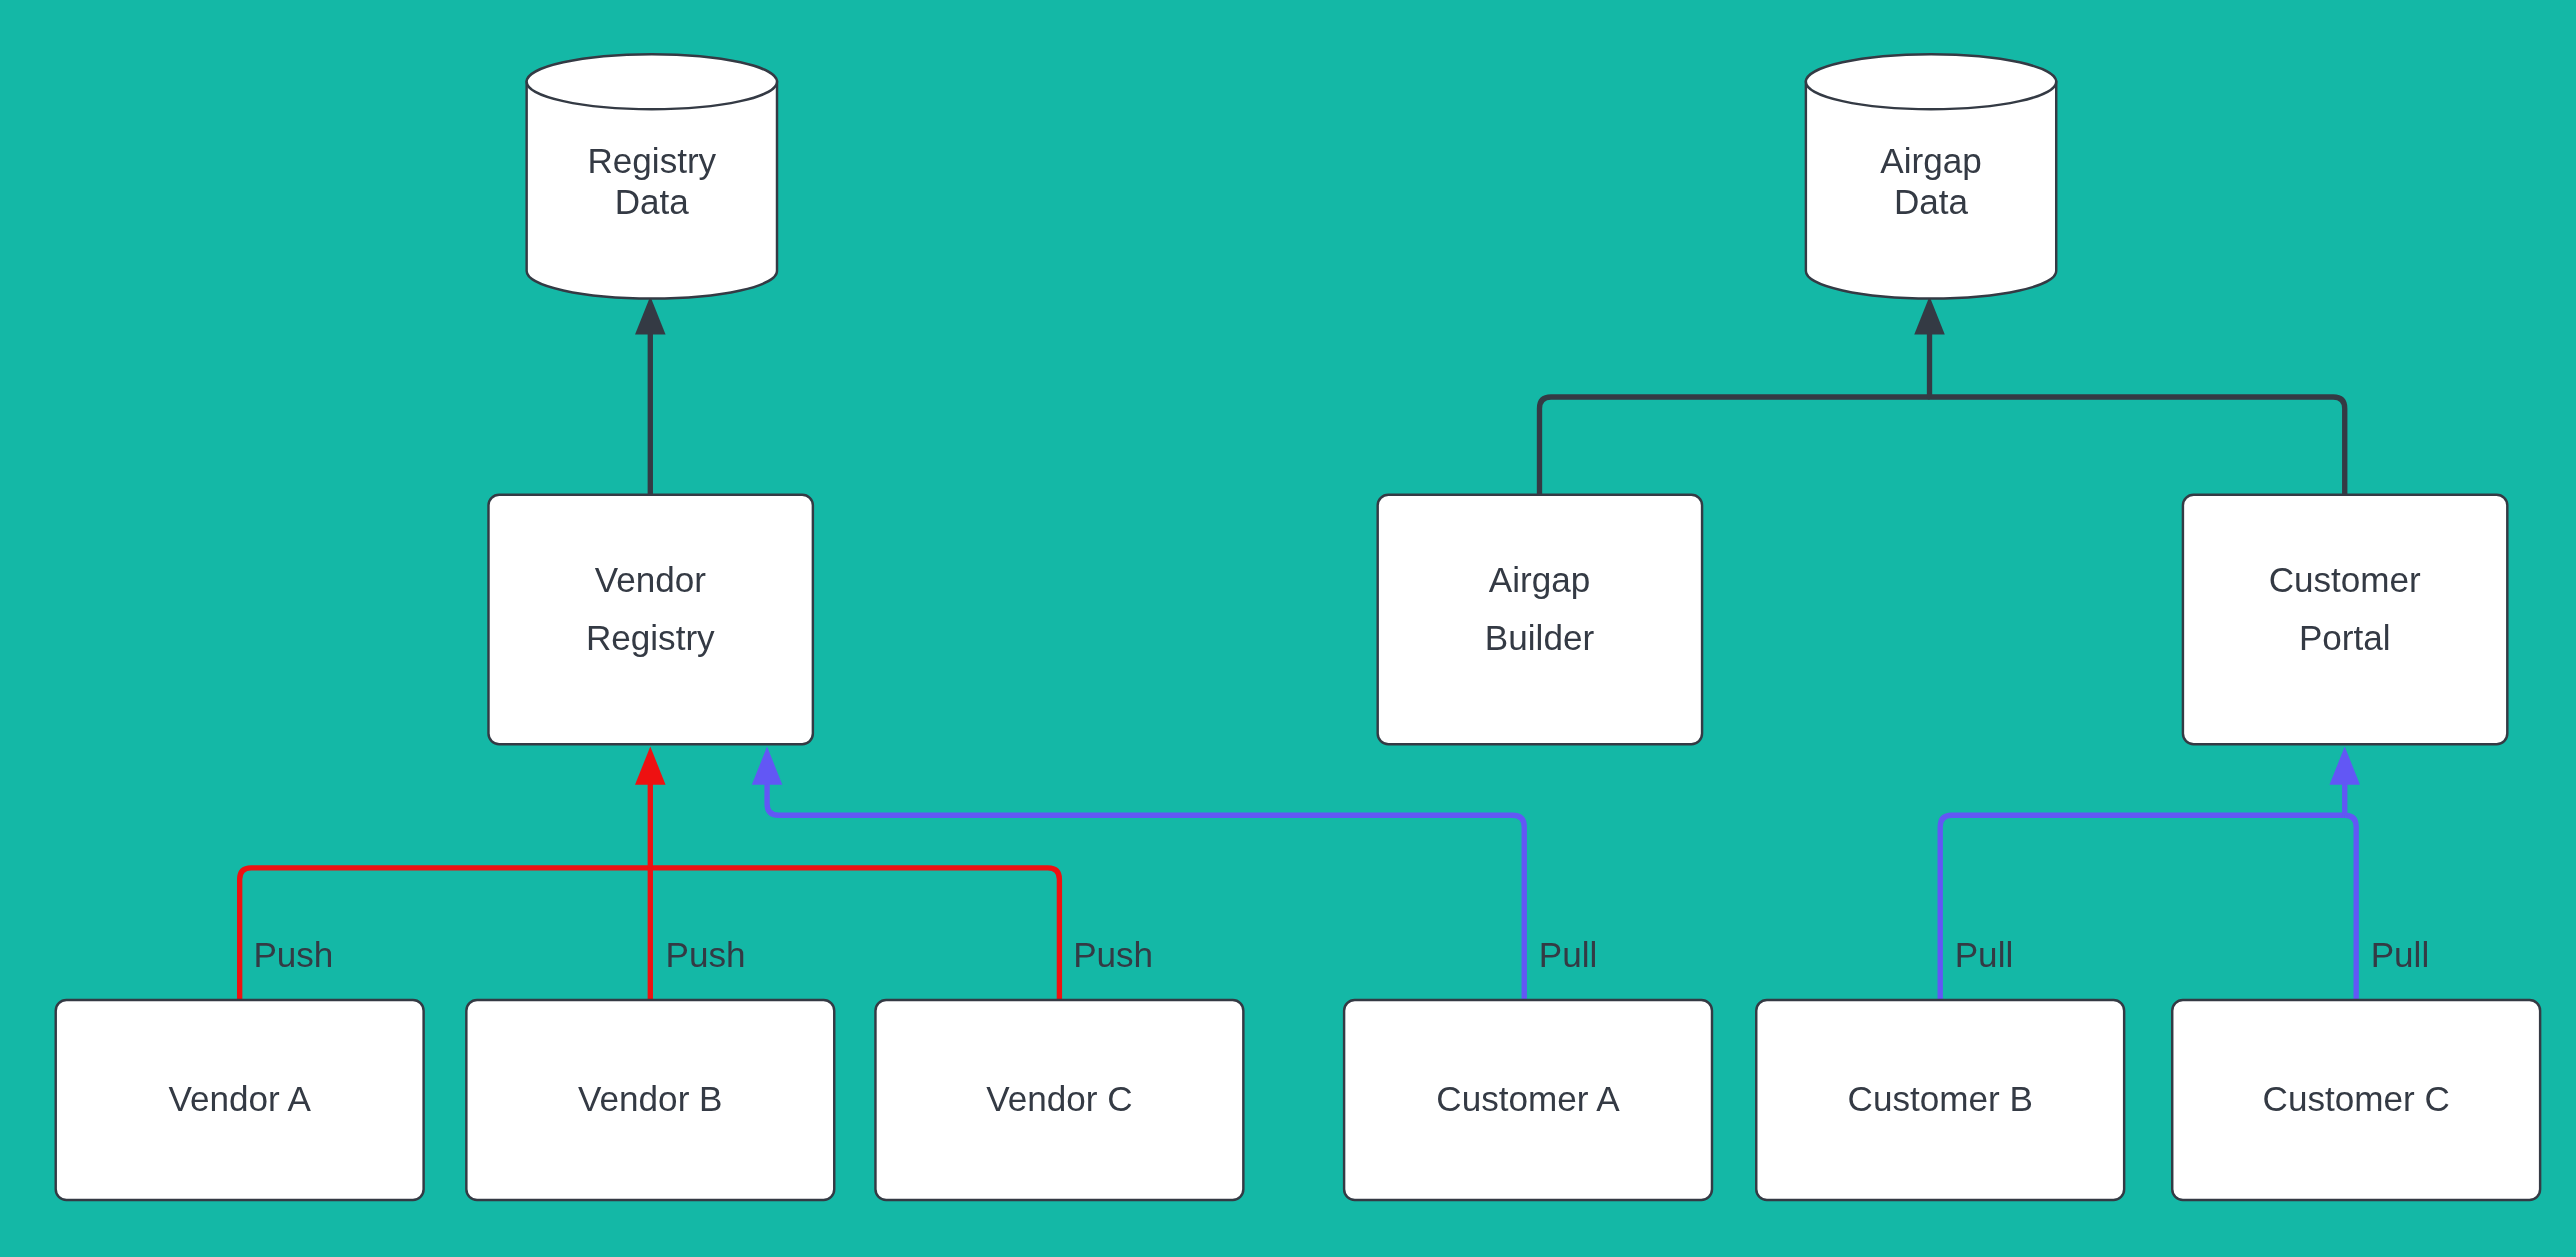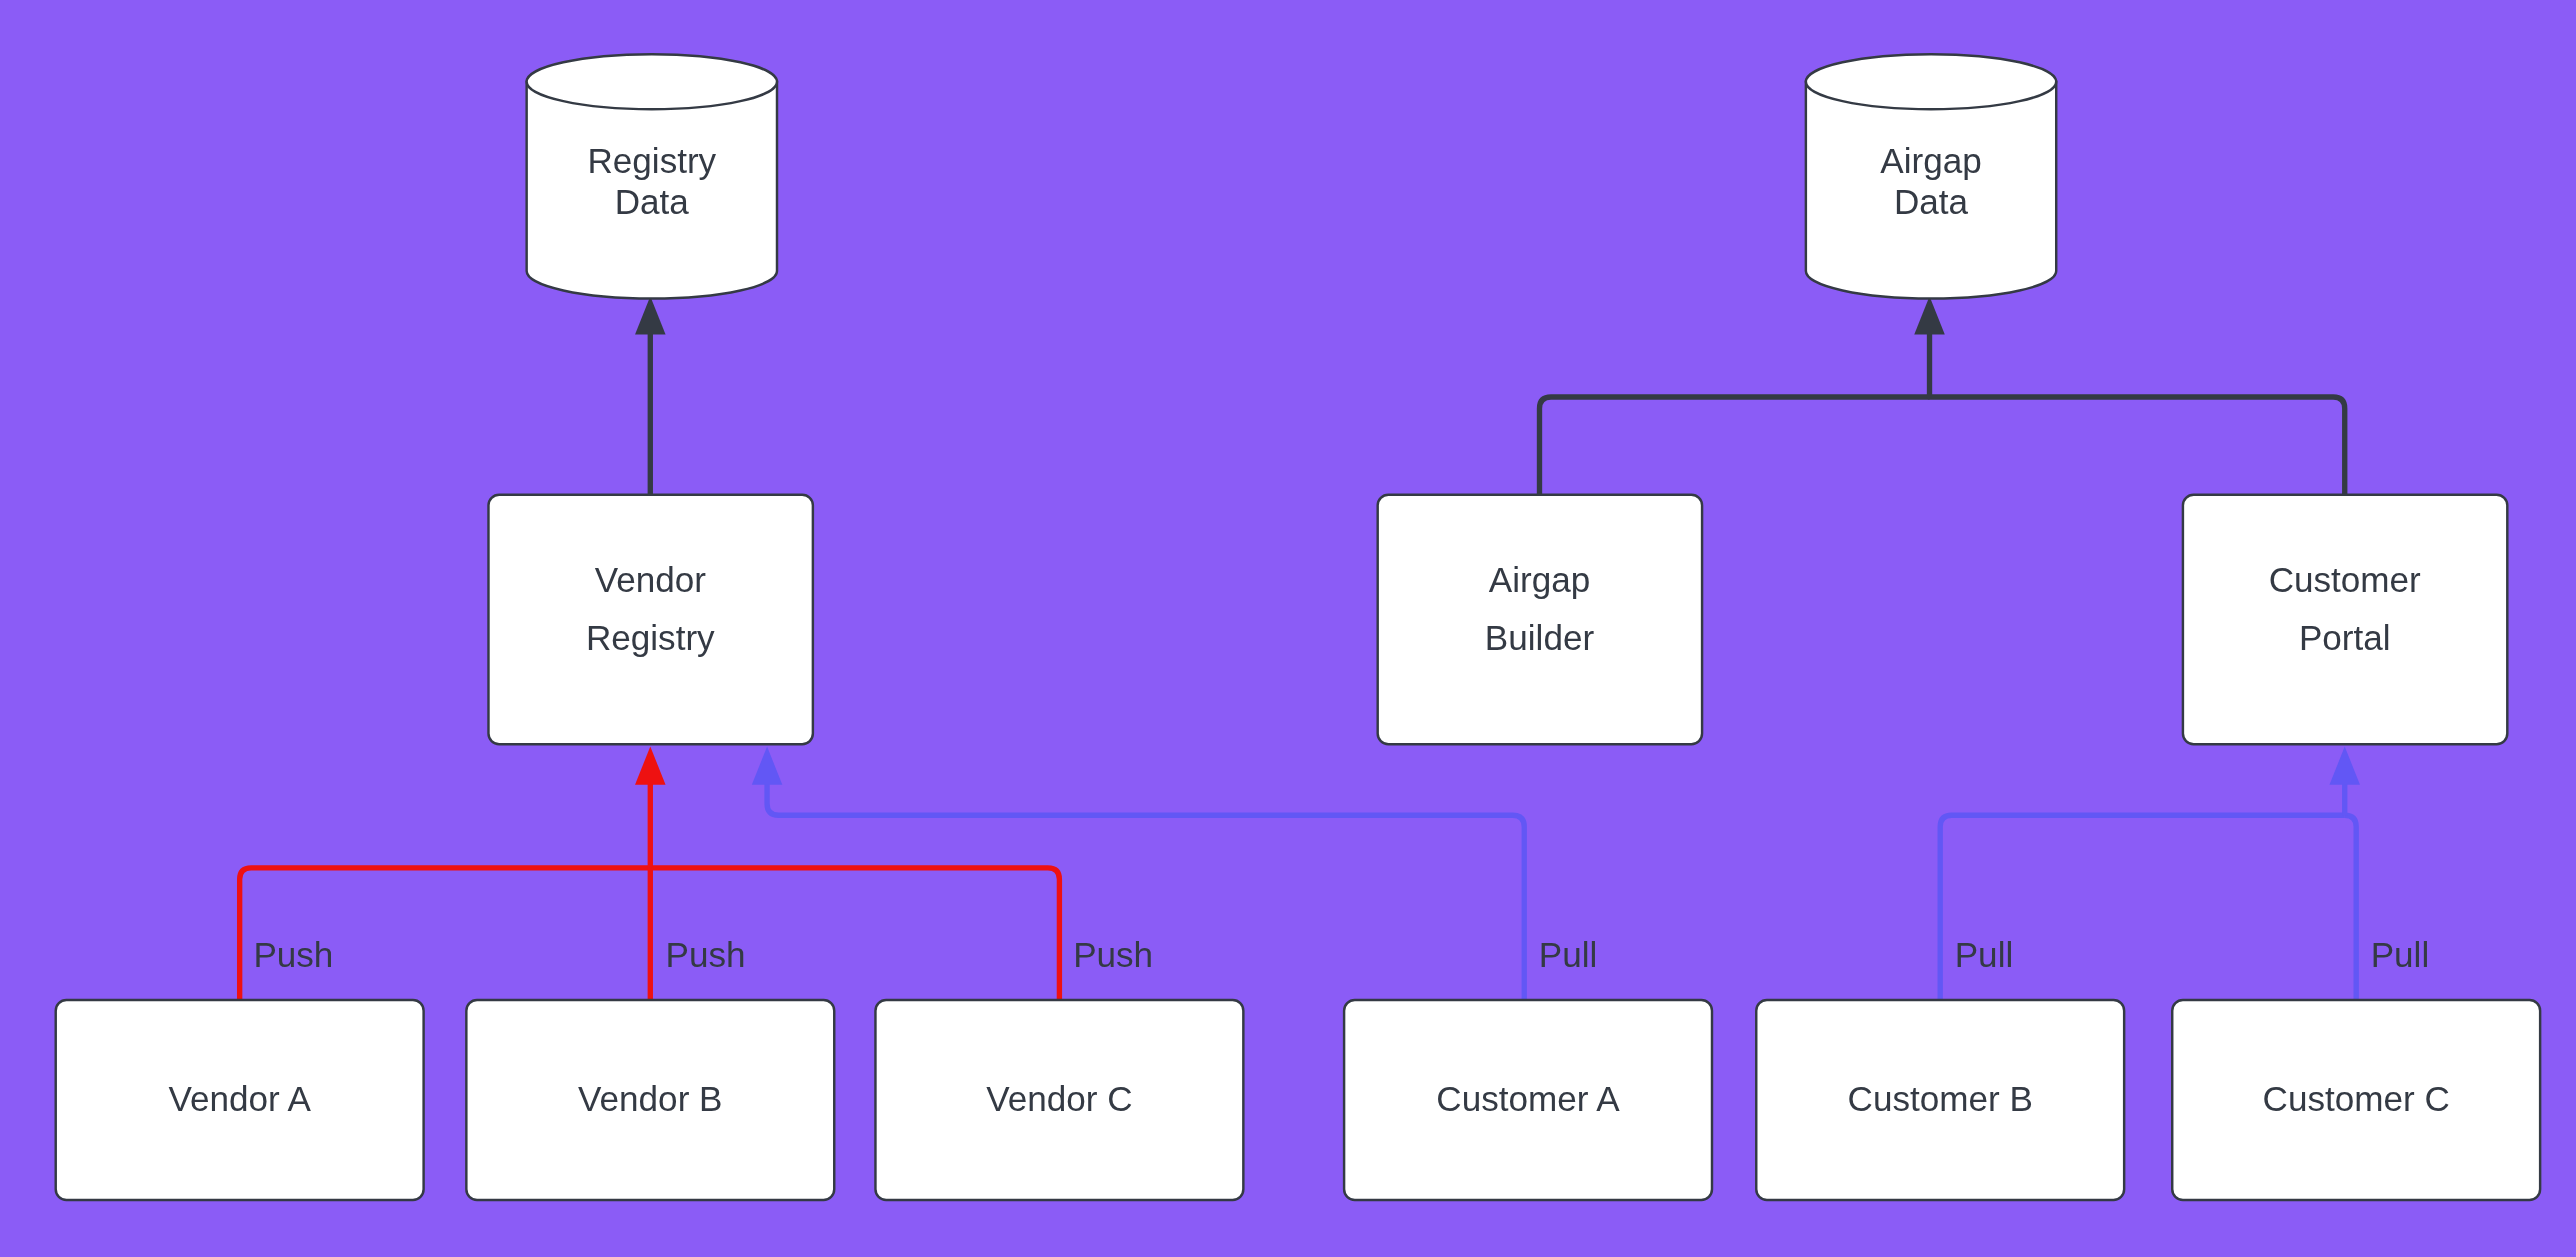--- a/index.html
+++ b/index.html
@@ -4,21 +4,21 @@
 <style>
   html, body {
     margin: 0;
     padding: 0;
     background: #ffffff;
   }
   #stage {
     position: relative;
     width: 2576px;
     height: 1258px;
-    background: #8b5cf6;
+    background: #14b8a6;
     font-family: "Liberation Sans", sans-serif;
     overflow: hidden;
   }
   #diagram-svg {
     position: absolute;
     left: 0;
     top: 0;
     width: 2576px;
     height: 1258px;
   }

